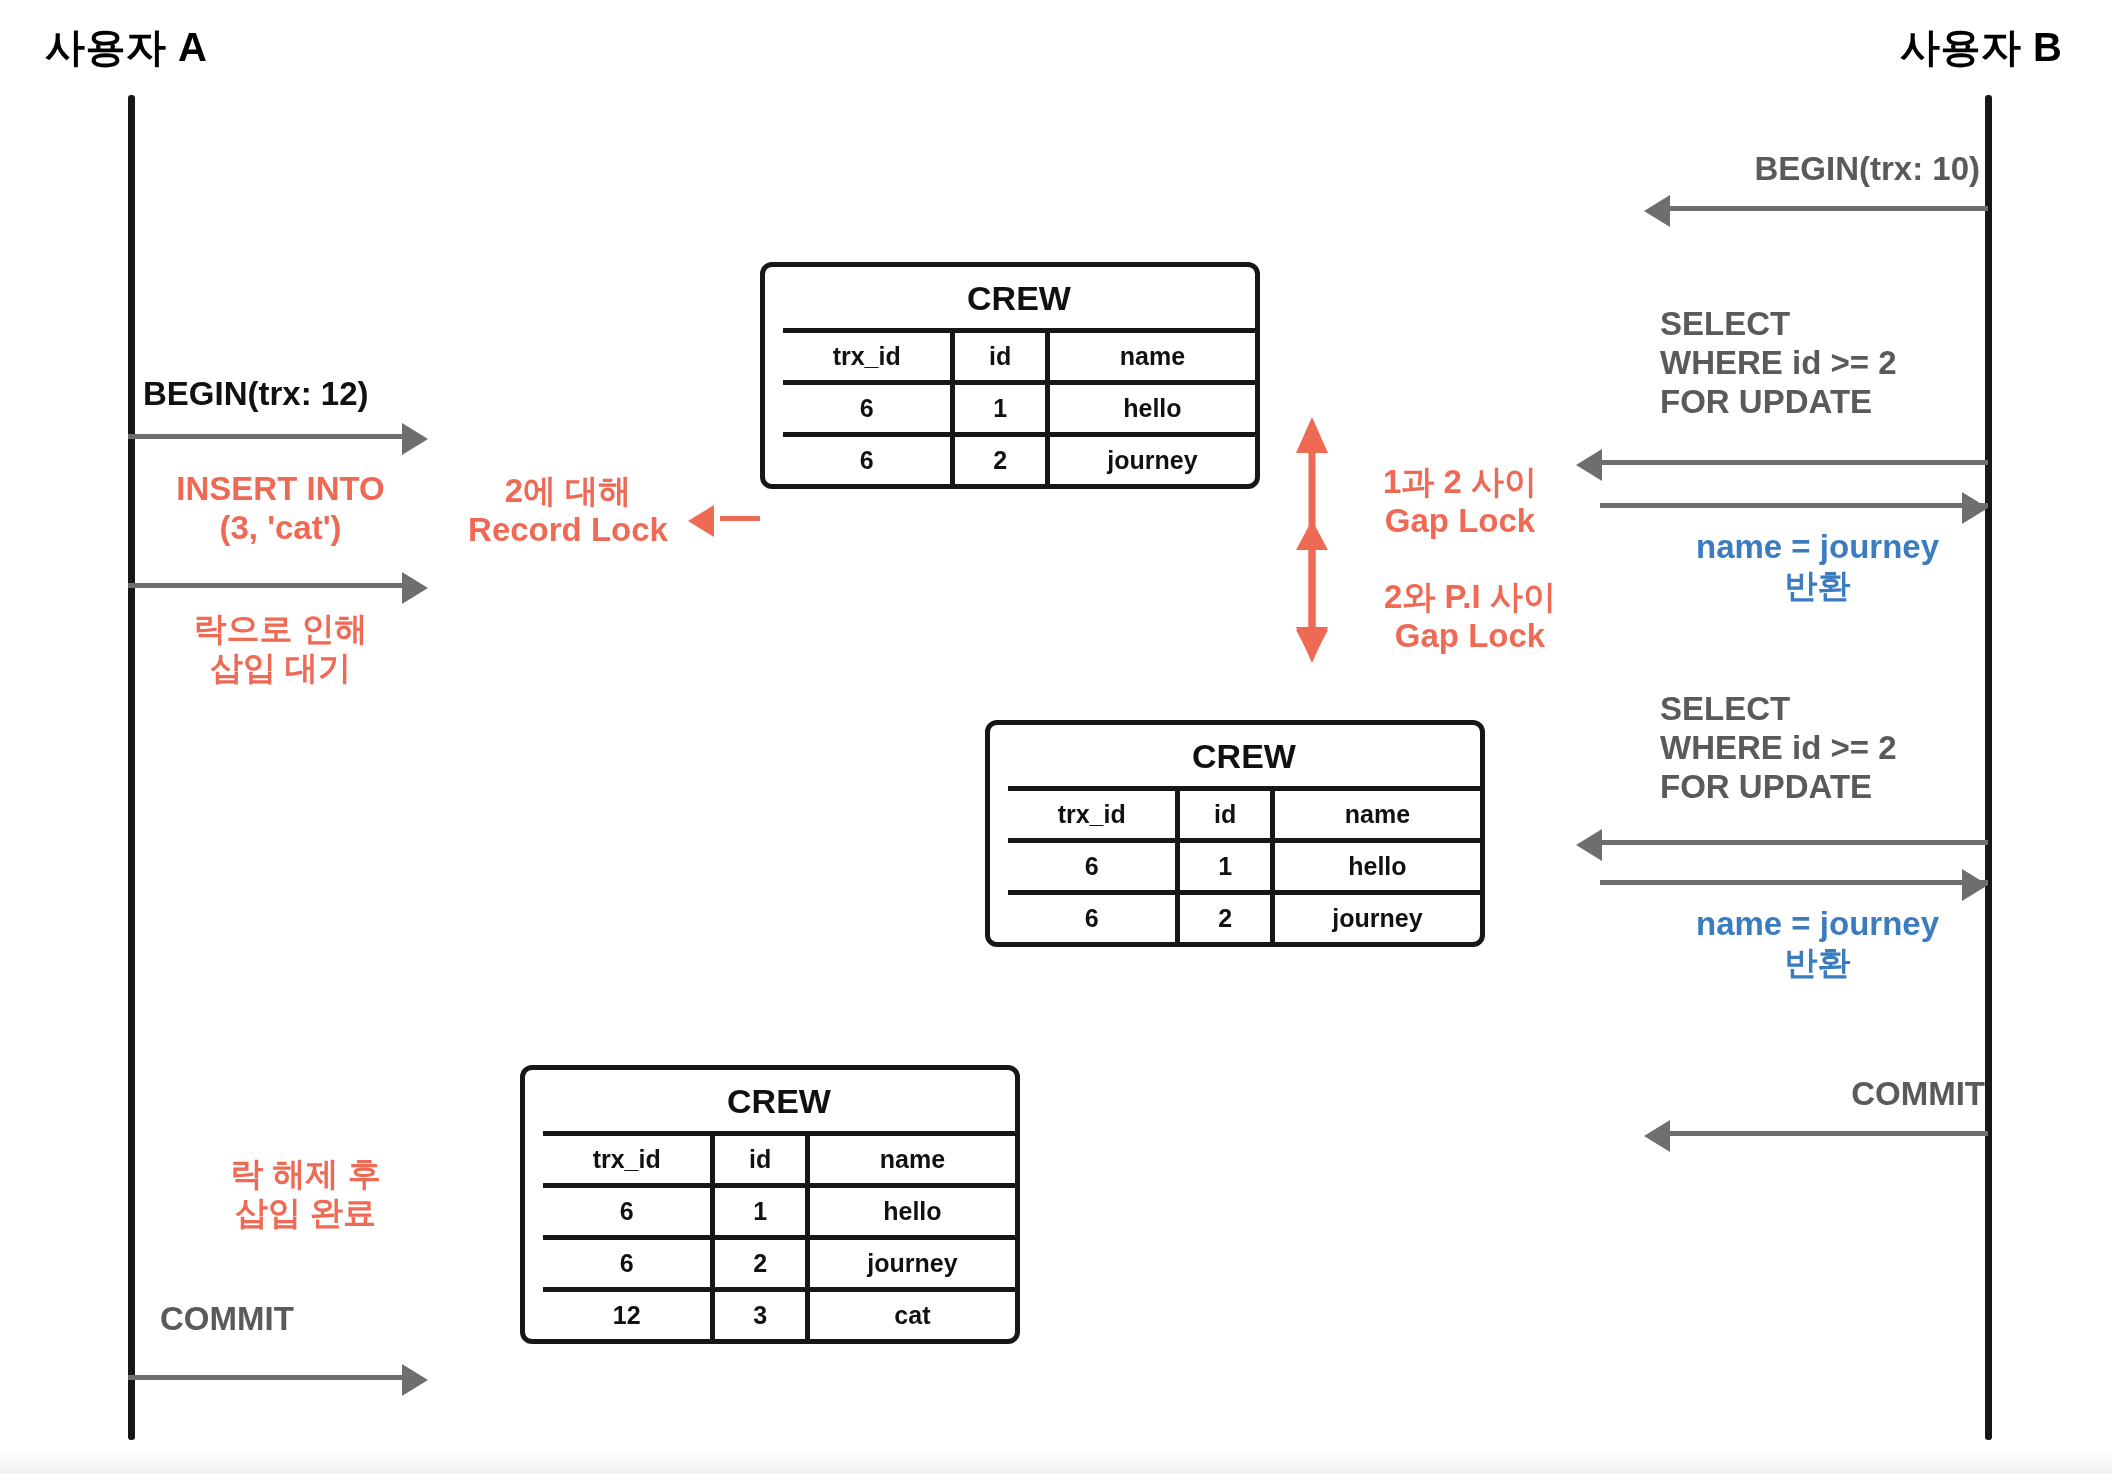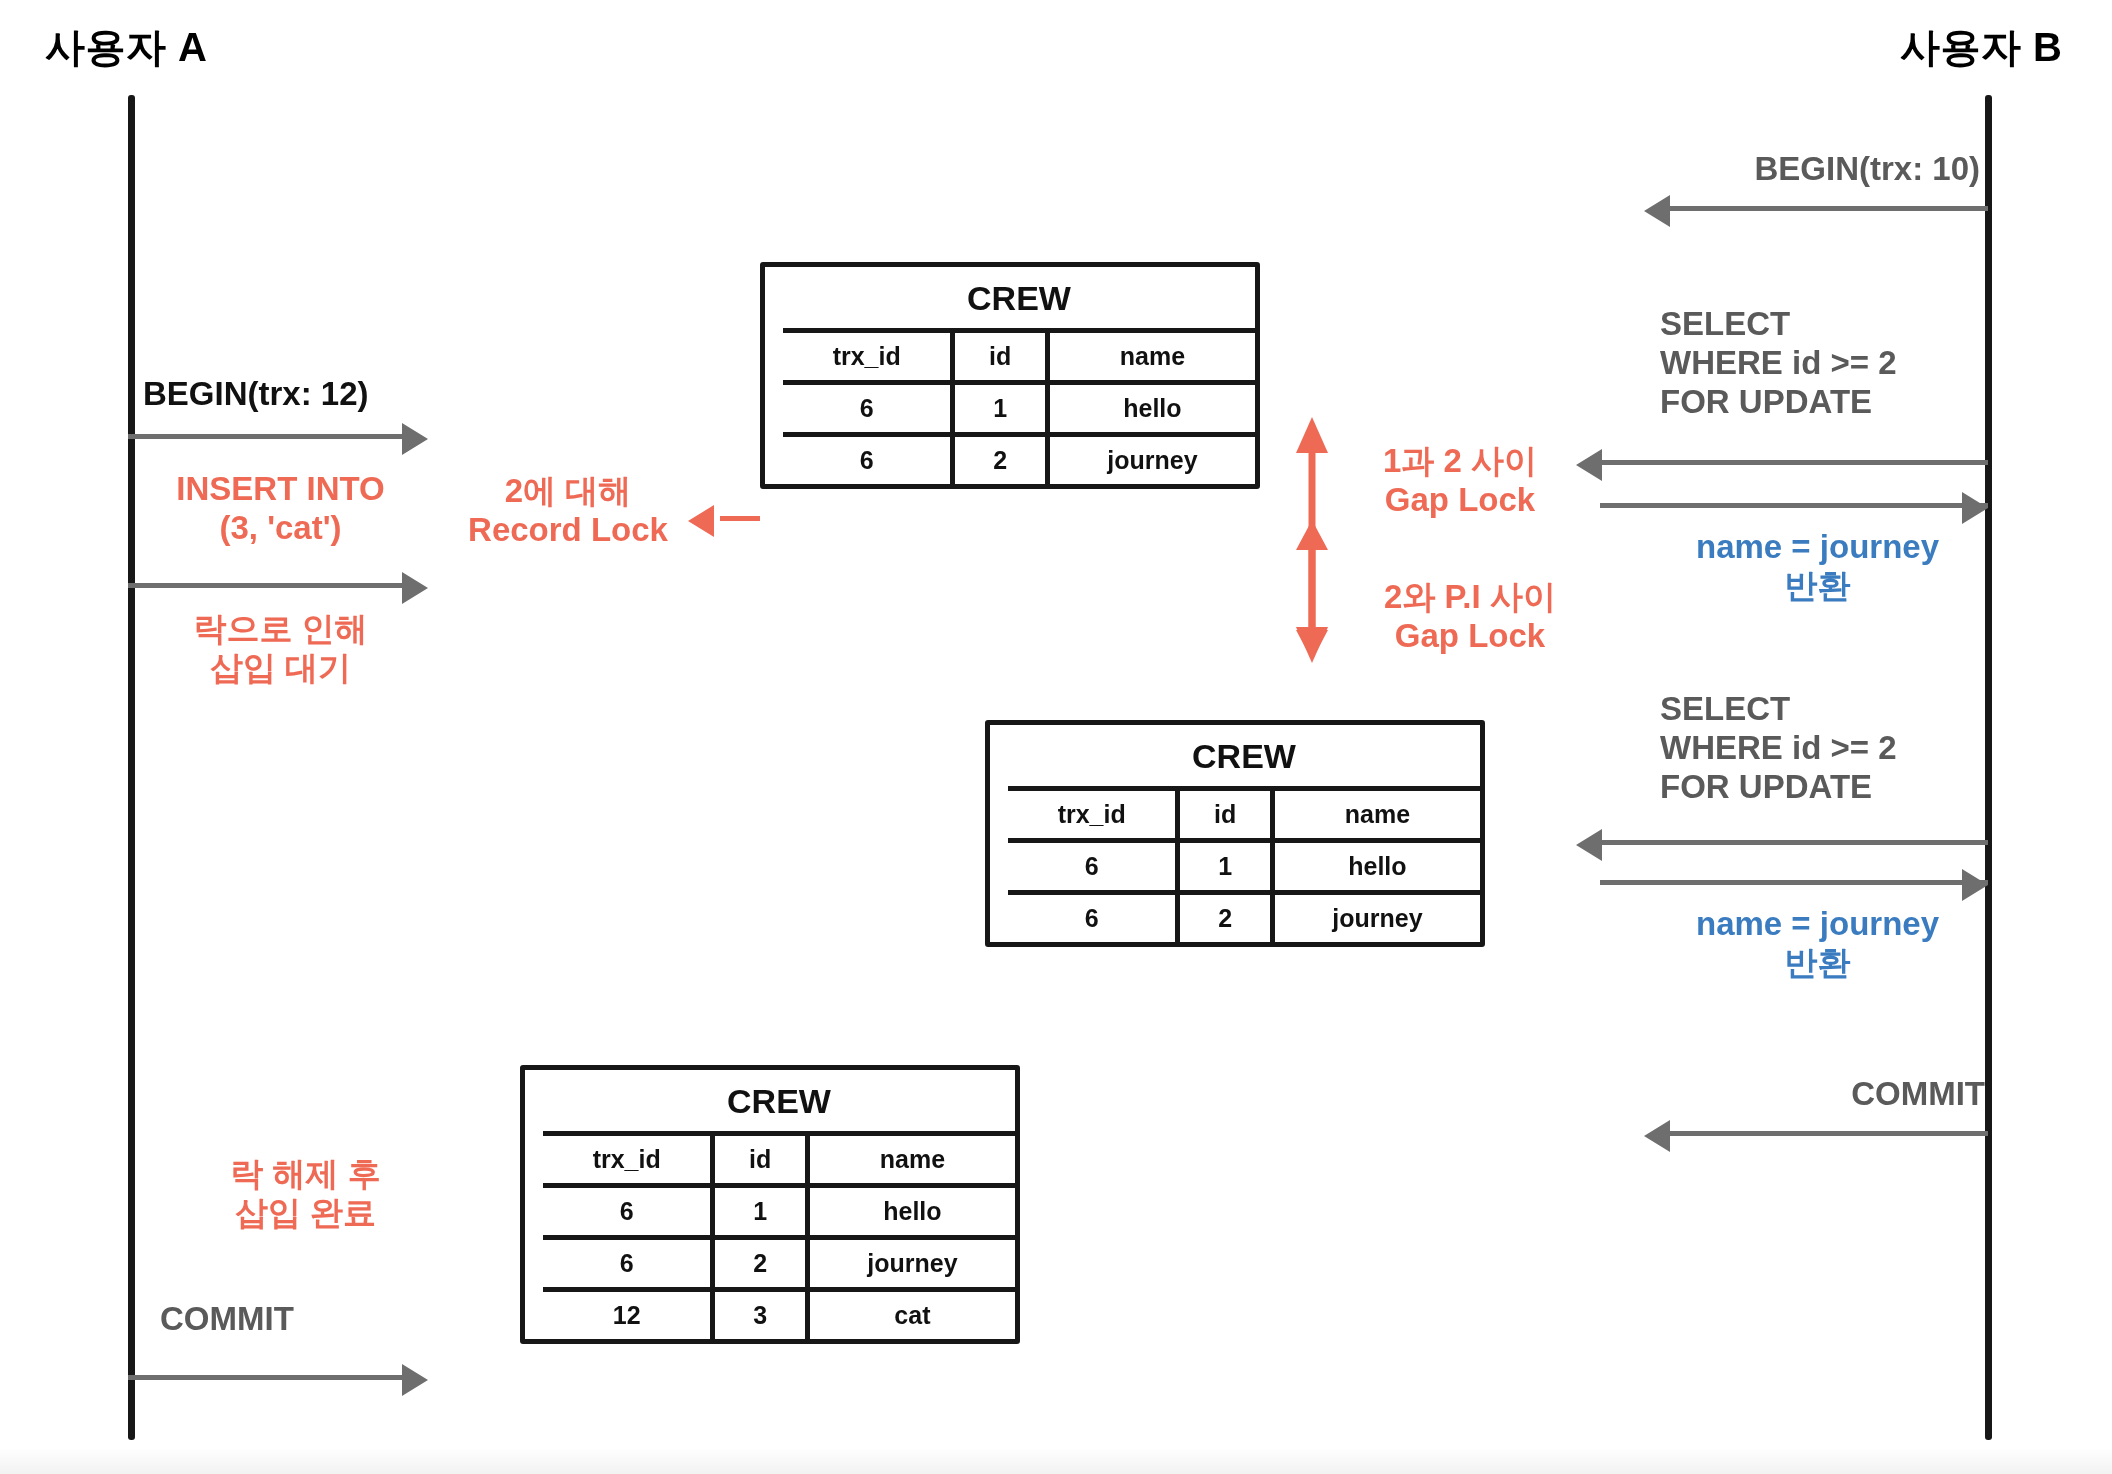--- a/index.html
+++ b/index.html
@@ -77,21 +77,21 @@
   }
   .arrowhead.left-red {
     border-top: 16px solid transparent;
     border-bottom: 16px solid transparent;
     border-right: 26px solid #ef6a55;
   }
   
   .crew-table {
     position: absolute;
     border: 5px solid #171717;
-    border-radius: 3px;
+    border-radius: 12px;
     background: #ffffff;
     box-sizing: border-box;
     overflow: hidden;
     padding-left: 18px;
   }
   .crew-title {
     text-align: center;
     font-size: 34px;
     font-weight: 700;
     color: #111111;
@@ -227,21 +227,21 @@
     <line x1="30" y1="18" x2="30" y2="232" stroke="#ef6a55" stroke-width="7"></line>
     <polygon points="30,2 14,38 46,38" fill="#ef6a55"></polygon>
     <polygon points="30,248 14,212 46,212" fill="#ef6a55"></polygon>
   </svg>
   <svg class="gap-arrow" style="left:1282px; top:520px;" width="60" height="140">
     <line x1="30" y1="12" x2="30" y2="128" stroke="#ef6a55" stroke-width="7"></line>
     <polygon points="30,0 14,30 46,30" fill="#ef6a55"></polygon>
     <polygon points="30,140 14,110 46,110" fill="#ef6a55"></polygon>
   </svg>
 
-  <div class="msg-label red" style="left:1345px; top:442px; width:230px;">
+  <div class="msg-label red" style="left:1345px; top:463px; width:230px;">
     <div>1과 2 사이</div>
     <div>Gap Lock</div>
   </div>
   <div class="msg-label red" style="left:1345px; top:578px; width:250px;">
     <div>2와 P.I 사이</div>
     <div>Gap Lock</div>
   </div>
 
   <div class="crew-table" style="left:760px; top:262px; width:500px;">
     <div class="crew-title">CREW</div>

